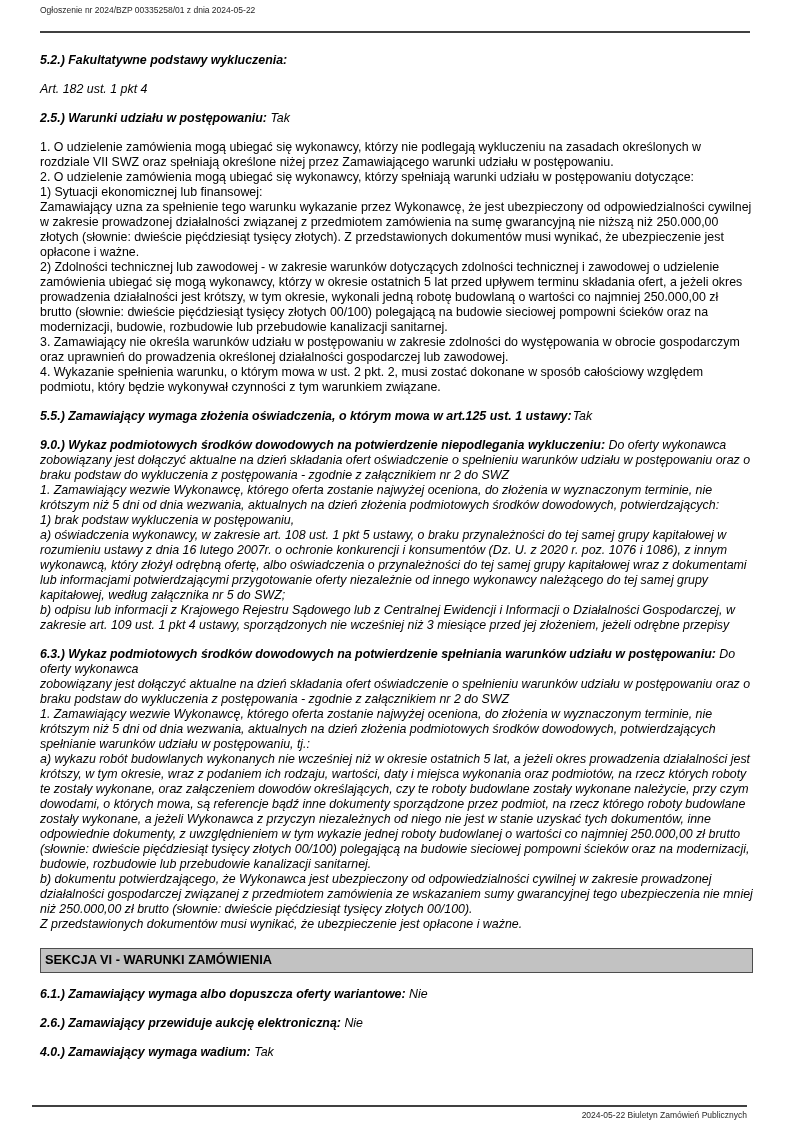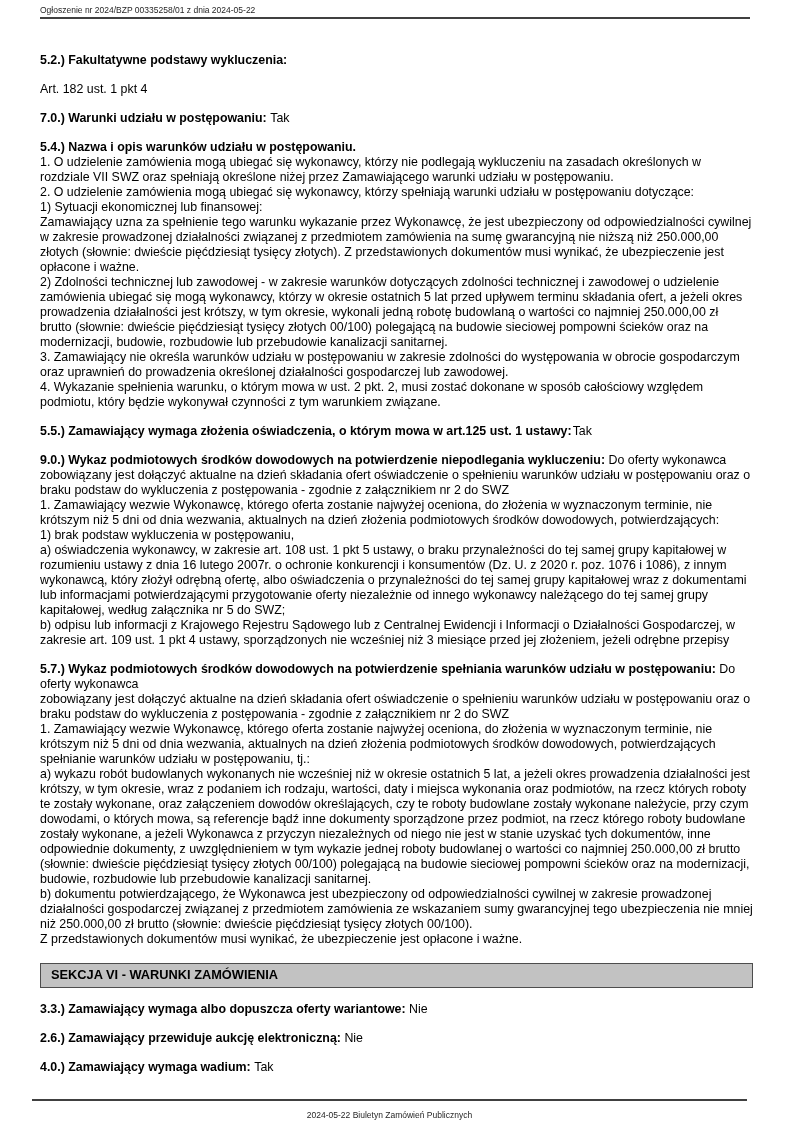--- a/index.html
+++ b/index.html
@@ -12,92 +12,91 @@
     overflow:hidden;
     box-sizing:border-box;
     outline:1px solid #e6e6e6;
   }
   .b{font-weight:bold;}
   .pre{white-space:pre-line;}
   .cont{margin-left:0.28em;}
   .val{margin-left:0.28em;}
   .val0{margin-left:1px;}
   .content{position:absolute;top:53px;left:40px;right:40px;}
-  .content p{margin:0 0 14px;}
+  .content p{margin:0 0 14px;font-style:italic;}
   .block{margin-bottom:14px;}
   .block .m0{margin:0;}
   .page-header{
     position:absolute;top:5px;left:40px;right:43px;
     font-size:8.5px;line-height:10px;color:#262626;
     border-bottom:2px solid var(--rule,#404040);
-    padding-bottom:2px;
+    padding-bottom:16px;
   }
   .section-bar{
     margin:16px 0 14px;
     background:var(--section_bar_bg,#c2c2c2);
     border:1px solid var(--section_bar_border,#4d4d4d);
-    padding:3px 10px 4px;
+    padding:3px 4px 4px;
     font-weight:bold;font-size:12.8px;line-height:16px;
   }
   .page-footer{
     position:absolute;bottom:3px;left:32px;right:46px;
     border-top:2px solid var(--rule,#404040);
-    padding-top:9px;
-    display:flex;justify-content:center;gap:20px;
+    padding-top:3px;
+    display:flex;justify-content:flex-end;gap:20px;
     font-size:8.5px;line-height:10px;color:#262626;
   }
 </style>
 </head>
 <body>
 
 <div class="page">
 
   <div class="page-header">
     <span>Ogłoszenie nr 2024/BZP 00335258/01 z dnia 2024-05-22</span>
   </div>
 
   <div class="content">
 
     <p class="b">5.2.) Fakultatywne podstawy wykluczenia:</p>
     <p>Art. 182 ust. 1 pkt 4</p>
 
-    <p><span class="b">7.0.) Warunki udziału w postępowaniu:</span><span class="val">Tak</span></p>
+    <p><span class="b">2.5.) Warunki udziału w postępowaniu:</span><span class="val">Tak</span></p>
 
     <div class="block">
-      <div class="b m0">5.4.) Nazwa i opis warunków udziału w postępowaniu.</div>
       <div class="pre">1. O udzielenie zamówienia mogą ubiegać się wykonawcy, którzy nie podlegają wykluczeniu na zasadach określonych w rozdziale VII SWZ oraz spełniają określone niżej przez Zamawiającego warunki udziału w postępowaniu.
 2. O udzielenie zamówienia mogą ubiegać się wykonawcy, którzy spełniają warunki udziału w postępowaniu dotyczące:
 1) Sytuacji ekonomicznej lub finansowej:
 Zamawiający uzna za spełnienie tego warunku wykazanie przez Wykonawcę, że jest ubezpieczony od odpowiedzialności cywilnej w zakresie prowadzonej działalności związanej z przedmiotem zamówienia na sumę gwarancyjną nie niższą niż 250.000,00 złotych (słownie: dwieście pięćdziesiąt tysięcy złotych). Z przedstawionych dokumentów musi wynikać, że ubezpieczenie jest opłacone i ważne.
 2) Zdolności technicznej lub zawodowej - w zakresie warunków dotyczących zdolności technicznej i zawodowej o udzielenie zamówienia ubiegać się mogą wykonawcy, którzy w okresie ostatnich 5 lat przed upływem terminu składania ofert, a jeżeli okres prowadzenia działalności jest krótszy, w tym okresie, wykonali jedną robotę budowlaną o wartości co najmniej 250.000,00 zł brutto (słownie: dwieście pięćdziesiąt tysięcy złotych 00/100) polegającą na budowie sieciowej pompowni ścieków oraz na modernizacji, budowie, rozbudowie lub przebudowie kanalizacji sanitarnej.
 3. Zamawiający nie określa warunków udziału w postępowaniu w zakresie zdolności do występowania w obrocie gospodarczym oraz uprawnień do prowadzenia określonej działalności gospodarczej lub zawodowej.
 4. Wykazanie spełnienia warunku, o którym mowa w ust. 2 pkt. 2, musi zostać dokonane w sposób całościowy względem podmiotu, który będzie wykonywał czynności z tym warunkiem związane.</div>
     </div>
 
     <p><span class="b">5.5.) Zamawiający wymaga złożenia oświadczenia, o którym mowa w art.125 ust. 1 ustawy:</span><span class="val0">Tak</span></p>
 
     <p><span class="b">9.0.) Wykaz podmiotowych środków dowodowych na potwierdzenie niepodlegania wykluczeniu:</span><span class="pre cont">Do oferty wykonawca
 zobowiązany jest dołączyć aktualne na dzień składania ofert oświadczenie o spełnieniu warunków udziału w postępowaniu oraz o braku podstaw do wykluczenia z postępowania - zgodnie z załącznikiem nr 2 do SWZ
 1. Zamawiający wezwie Wykonawcę, którego oferta zostanie najwyżej oceniona, do złożenia w wyznaczonym terminie, nie krótszym niż 5 dni od dnia wezwania, aktualnych na dzień złożenia podmiotowych środków dowodowych, potwierdzających:
 1) brak podstaw wykluczenia w postępowaniu,
 a) oświadczenia wykonawcy, w zakresie art. 108 ust. 1 pkt 5 ustawy, o braku przynależności do tej samej grupy kapitałowej w rozumieniu ustawy z dnia 16 lutego 2007r. o ochronie konkurencji i konsumentów (Dz. U. z 2020 r. poz. 1076 i 1086), z innym wykonawcą, który złożył odrębną ofertę, albo oświadczenia o przynależności do tej samej grupy kapitałowej wraz z dokumentami lub informacjami potwierdzającymi przygotowanie oferty niezależnie od innego wykonawcy należącego do tej samej grupy kapitałowej, według załącznika nr 5 do SWZ;
 b) odpisu lub informacji z Krajowego Rejestru Sądowego lub z Centralnej Ewidencji i Informacji o Działalności Gospodarczej, w zakresie art. 109 ust. 1 pkt 4 ustawy, sporządzonych nie wcześniej niż 3 miesiące przed jej złożeniem, jeżeli odrębne przepisy</span></p>
 
-    <p><span class="b">5.7.) Wykaz podmiotowych środków dowodowych na potwierdzenie spełniania warunków udziału w postępowaniu:</span><span class="pre cont">Do oferty wykonawca
+    <p><span class="b">6.3.) Wykaz podmiotowych środków dowodowych na potwierdzenie spełniania warunków udziału w postępowaniu:</span><span class="pre cont">Do oferty wykonawca
 zobowiązany jest dołączyć aktualne na dzień składania ofert oświadczenie o spełnieniu warunków udziału w postępowaniu oraz o braku podstaw do wykluczenia z postępowania - zgodnie z załącznikiem nr 2 do SWZ
 1. Zamawiający wezwie Wykonawcę, którego oferta zostanie najwyżej oceniona, do złożenia w wyznaczonym terminie, nie krótszym niż 5 dni od dnia wezwania, aktualnych na dzień złożenia podmiotowych środków dowodowych, potwierdzających spełnianie warunków udziału w postępowaniu, tj.:
 a) wykazu robót budowlanych wykonanych nie wcześniej niż w okresie ostatnich 5 lat, a jeżeli okres prowadzenia działalności jest krótszy, w tym okresie, wraz z podaniem ich rodzaju, wartości, daty i miejsca wykonania oraz podmiotów, na rzecz których roboty te zostały wykonane, oraz załączeniem dowodów określających, czy te roboty budowlane zostały wykonane należycie, przy czym dowodami, o których mowa, są referencje bądź inne dokumenty sporządzone przez podmiot, na rzecz którego roboty budowlane zostały wykonane, a jeżeli Wykonawca z przyczyn niezależnych od niego nie jest w stanie uzyskać tych dokumentów, inne odpowiednie dokumenty, z uwzględnieniem w tym wykazie jednej roboty budowlanej o wartości co najmniej 250.000,00 zł brutto (słownie: dwieście pięćdziesiąt tysięcy złotych 00/100) polegającą na budowie sieciowej pompowni ścieków oraz na modernizacji, budowie, rozbudowie lub przebudowie kanalizacji sanitarnej.
 b) dokumentu potwierdzającego, że Wykonawca jest ubezpieczony od odpowiedzialności cywilnej w zakresie prowadzonej działalności gospodarczej związanej z przedmiotem zamówienia ze wskazaniem sumy gwarancyjnej tego ubezpieczenia nie mniej niż 250.000,00 zł brutto (słownie: dwieście pięćdziesiąt tysięcy złotych 00/100).
 Z przedstawionych dokumentów musi wynikać, że ubezpieczenie jest opłacone i ważne.</span></p>
 
     <div class="section-bar">
       <span>SEKCJA VI - WARUNKI ZAMÓWIENIA</span>
     </div>
 
-    <p><span class="b">3.3.) Zamawiający wymaga albo dopuszcza oferty wariantowe:</span><span class="val">Nie</span></p>
+    <p><span class="b">6.1.) Zamawiający wymaga albo dopuszcza oferty wariantowe:</span><span class="val">Nie</span></p>
 
     <p><span class="b">2.6.) Zamawiający przewiduje aukcję elektroniczną:</span><span class="val">Nie</span></p>
 
     <p><span class="b">4.0.) Zamawiający wymaga wadium:</span><span class="val">Tak</span></p>
 
   </div>
 
   <div class="page-footer">
     <span>2024-05-22 Biuletyn Zamówień Publicznych</span>
   </div>

